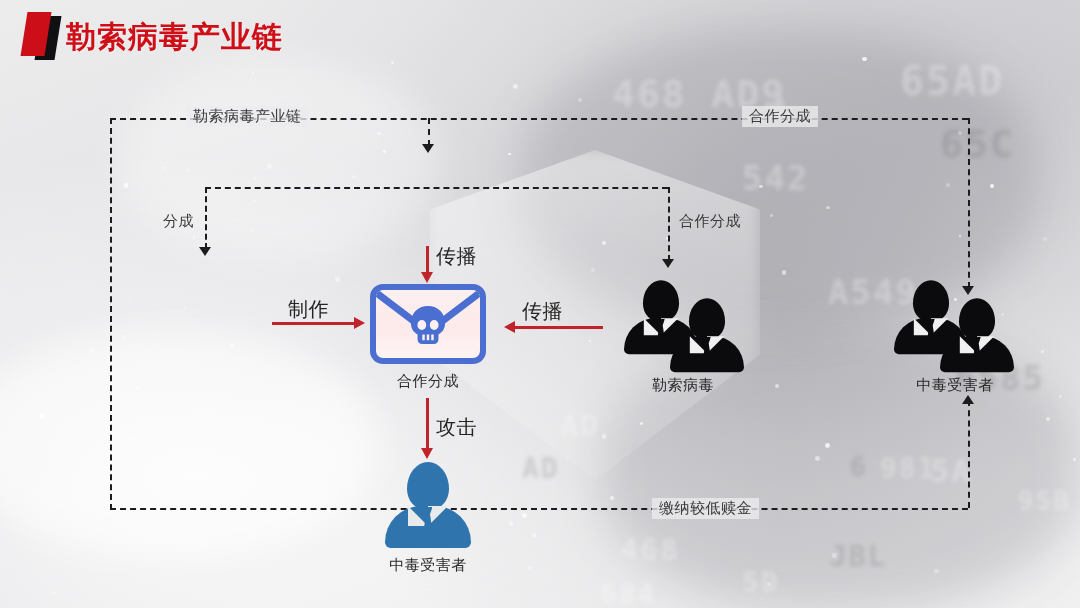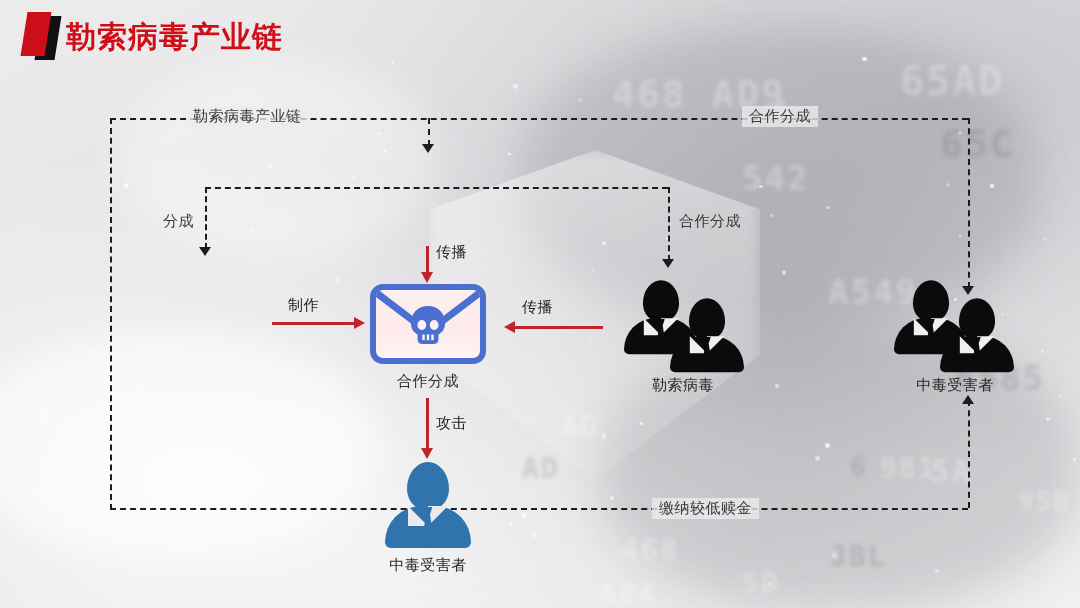--- a/index.html
+++ b/index.html
@@ -153,21 +153,21 @@
   .skull {
     position: absolute; left: 50%; top: 52%; transform: translate(-50%,-50%);
     width: 38px; height: 40px;
   }
 
   
   .arrow-red { position: absolute; background: #c0232a; }
   .arrow-head { position: absolute; width: 0; height: 0; border-style: solid; }
 
   .flow-label {
-    position: absolute; font-size: 15px; color: #242424;
+    position: absolute; font-size: 20px; color: #242424;
     white-space: nowrap; letter-spacing: .5px;
   }
   .dash-label {
     position: absolute; font-size: 15px; color: #3a3a3a;
     white-space: nowrap; letter-spacing: .5px;
     background: rgba(236,236,238,0.78);
     padding: 1px 7px;
   }
 
   

